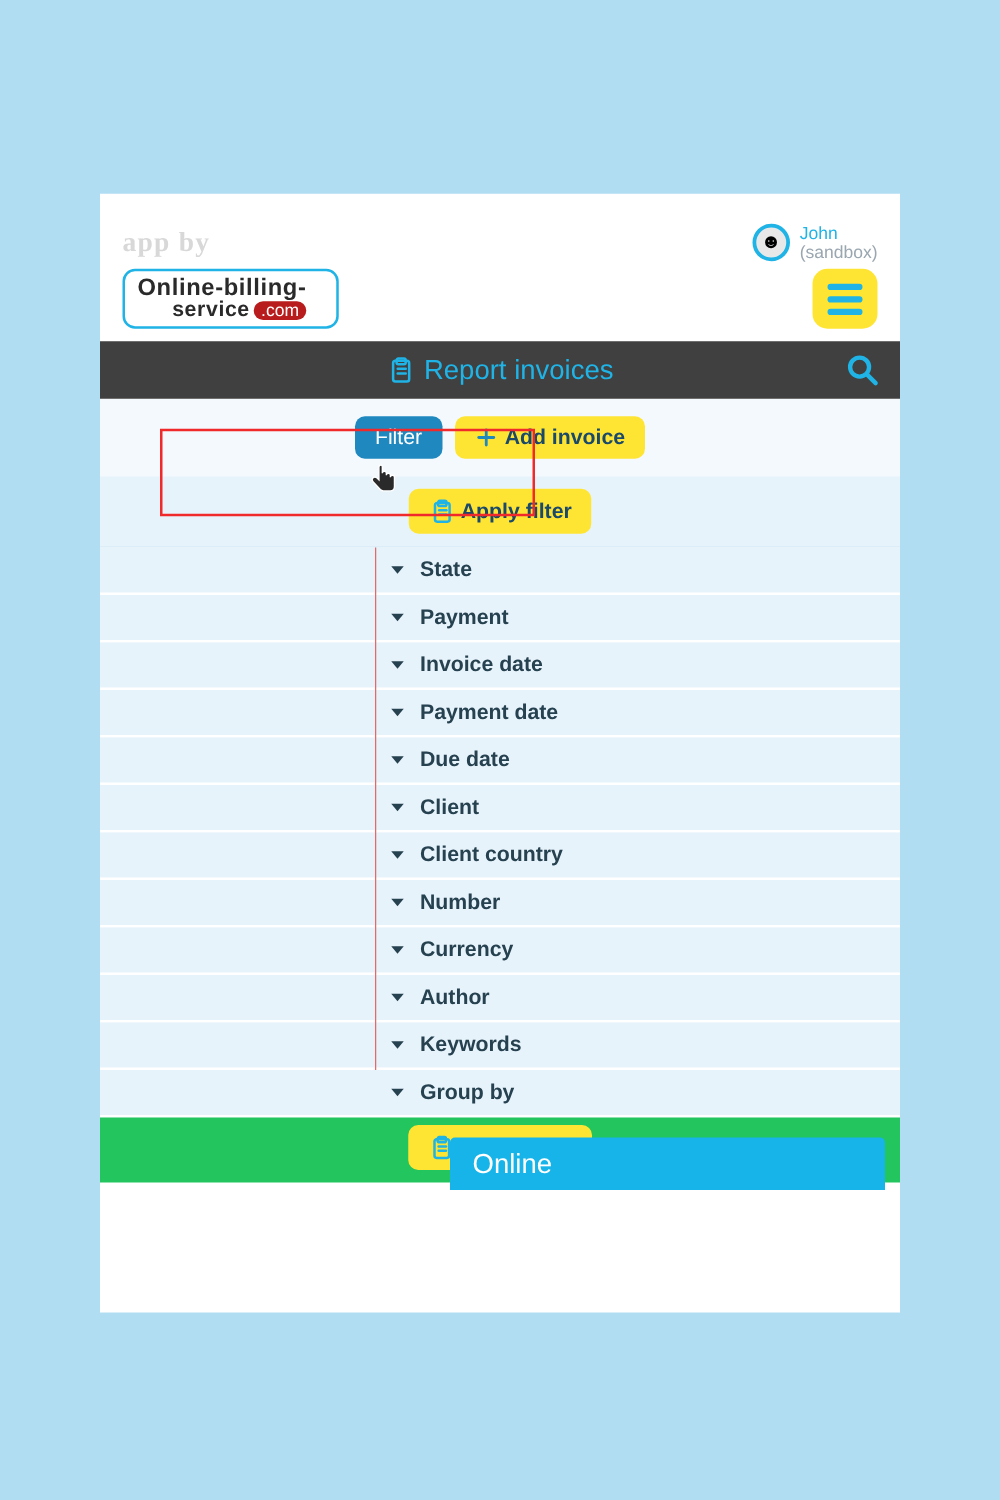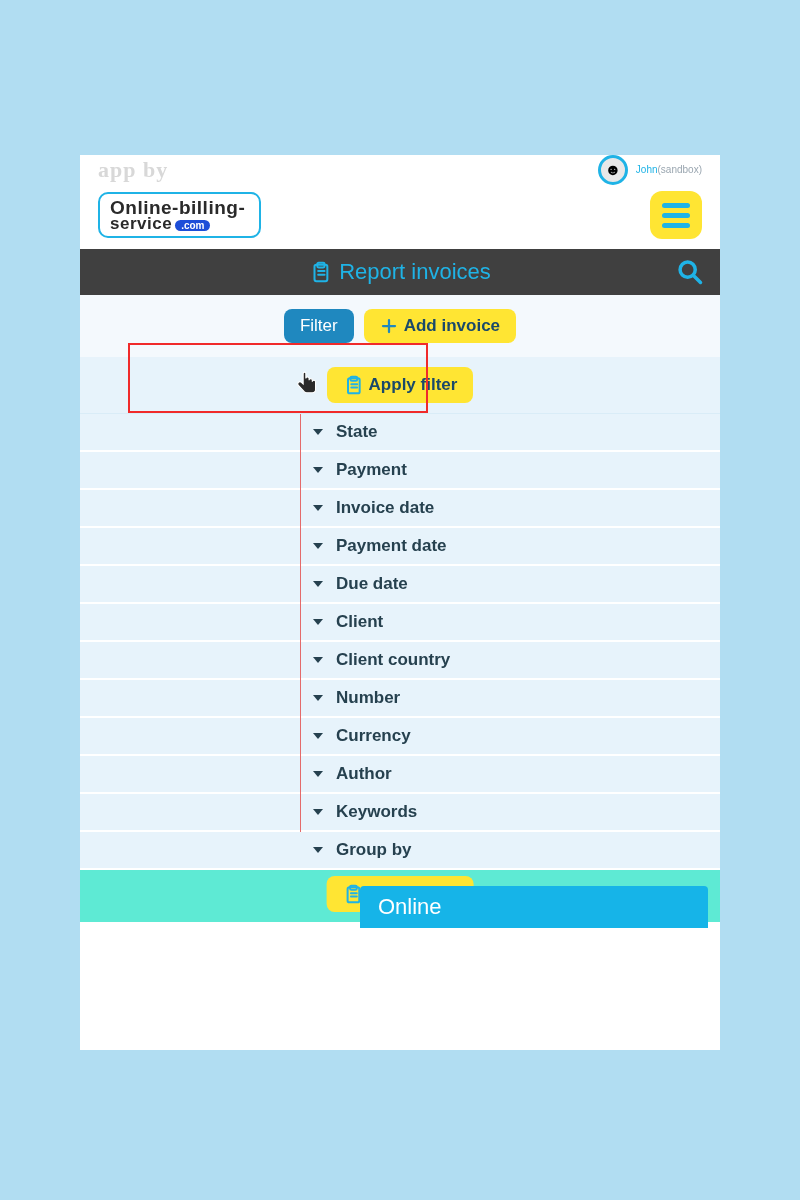--- a/index.html
+++ b/index.html
@@ -19,61 +19,62 @@
     height: 895px;
     background: #ffffff;
     overflow: hidden;
   }
 
   
   .top-header {
     display: flex;
     justify-content: space-between;
     align-items: center;
-    padding: 0 18px 0 18px;
+    padding: 24px 18px 0 18px;
   }
   .app-by {
     font-family: "Comic Sans MS", cursive;
     font-size: 22px;
     font-weight: 700;
     color: #d8d8d8;
     letter-spacing: 1px;
   }
   .user-block { display: flex; align-items: center; gap: 8px; }
   .avatar {
     width: 30px; height: 30px;
     border-radius: 50%;
     border: 3px solid #1fb3e6;
     background: #e8e8e8;
     display: flex; align-items: center; justify-content: center;
     font-size: 16px;
   }
-  .user-text { display: flex; flex-direction: row; line-height: 1.05; font-size: 10px; }
+  .user-text { display: flex; flex-direction: column; line-height: 1.05; font-size: 14px; }
   .user-name { color: #1fb3e6; }
   .user-sandbox { color: #9aa6b0; }
 
   
   .brand-row {
     display: flex; justify-content: space-between; align-items: center;
     padding: 6px 18px 10px 18px;
   }
   .logo {
     border: 2px solid #1fb3e6;
     border-radius: 10px;
-    padding: 5px 14px 4px 10px;
+    padding: 5px 24px 4px 10px;
     line-height: 0.92;
     font-family: Arial, Helvetica, sans-serif;
     font-weight: 800;
     color: #2a2a2a;
+    text-align: right;
   }
   .logo .l1 { font-size: 19px; letter-spacing: 0.5px; }
   .logo .l2 { font-size: 17px; letter-spacing: 0.5px; }
   .logo .pill {
-    display: inline-block; background: #1d4ed8; color: #fff;
-    font-size: 10px; font-weight: 700; border-radius: 10px;
+    display: inline-block; background: #b91c1c; color: #fff;
+    font-size: 14px; font-weight: 400; border-radius: 10px;
     padding: 1px 6px; margin-left: 3px; vertical-align: middle;
   }
   .hamburger {
     width: 52px; height: 48px; background: #ffe533;
     border-radius: 12px; display: flex; flex-direction: column;
     align-items: center; justify-content: center; gap: 5px;
   }
   .hamburger span { display:block; width: 28px; height: 5px; background: #1fb3e6; border-radius: 3px; }
 
   
@@ -158,21 +159,21 @@
   }
   .filter-item .chev::before {
     content:""; display:inline-block; width:0;height:0;
     border-left:5px solid transparent;border-right:5px solid transparent;border-top:6px solid #26414f;
   }
 
   
   .bottom-row {
     position: relative;
     height: 52px;
-    background: #5eead4;
+    background: #22c55e;
   }
   .bottom-apply {
     position: absolute;
     left: 50%; transform: translateX(-50%);
     top: 6px;
   }
   .online-strip {
     position: absolute;
     left: 280px;
     right: 12px;

